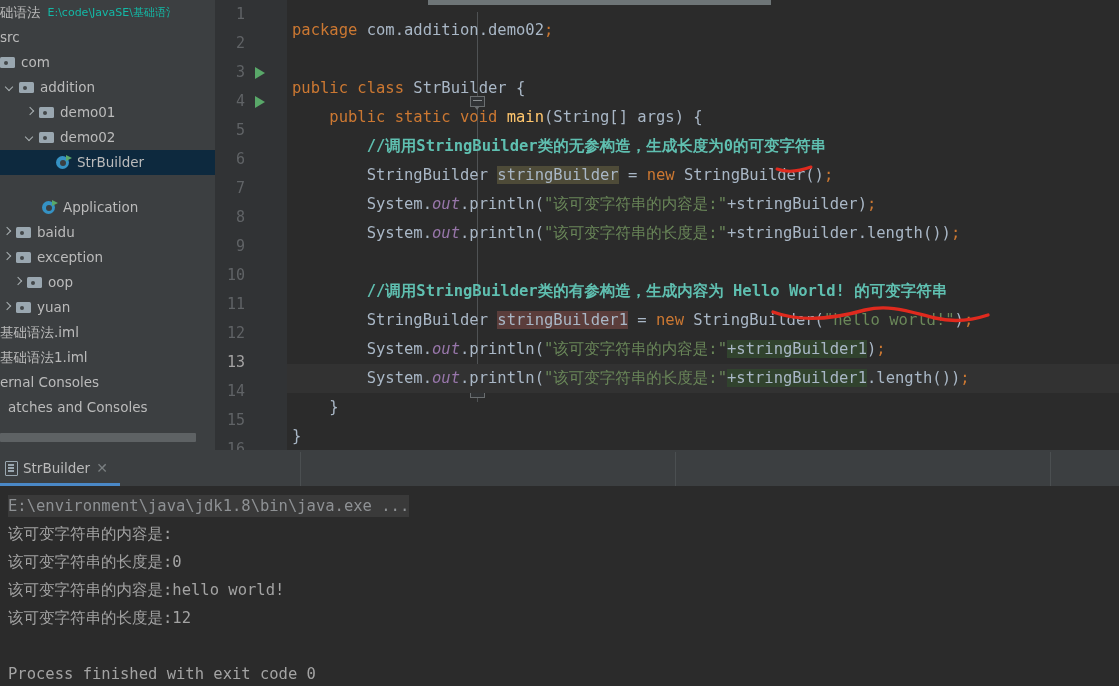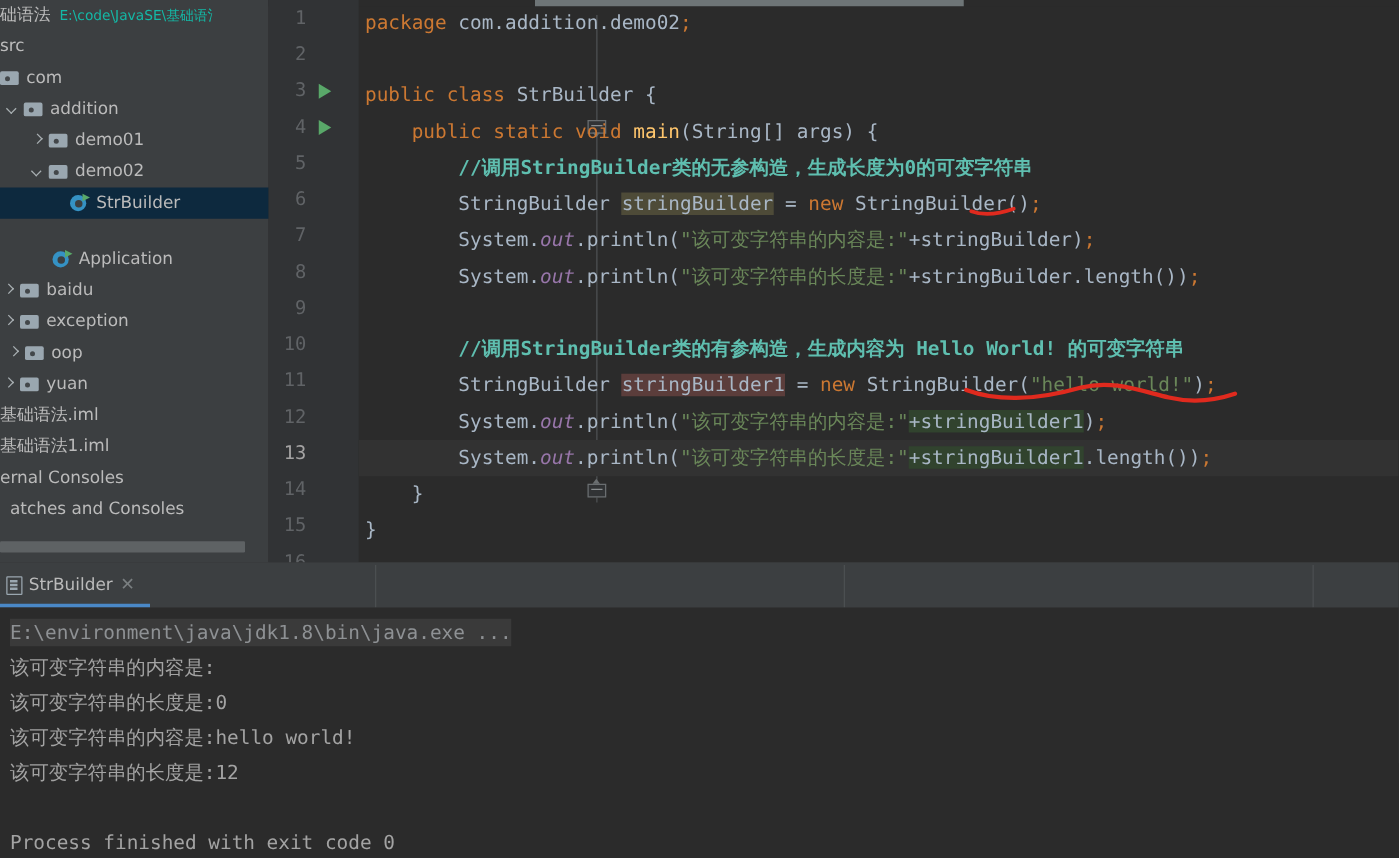--- a/index.html
+++ b/index.html
@@ -137,21 +137,21 @@
     top: -4px;
     border-top: none;
     border-bottom: 4px solid #6a6e70;
   }
   .fold-marker .dash {
     position: absolute; left: 3px; top: 4px; width: 9px; height: 1px;
     background: #8a8e90;
   }
 
   #code {
-    position: absolute; left: 72px; top: 4px; right: 0; height: 450px;
+    position: absolute; left: 72px; top: 16px; right: 0; height: 450px;
     font-family: "DejaVu Sans Mono", monospace;
     font-size: 15.5px;
   }
   .code-row {
     position: relative; height: 29px; line-height: 29px;
     white-space: pre; color: #a9b7c6; padding-left: 5px;
   }
   .code-row.cur { background: #323232; }
   
   .kw   { color: #cc7832; }
@@ -283,21 +283,21 @@
       <span class="ico-folder"></span>
       <span class="lbl">baidu</span>
     </div>
 
     <div class="tree-row" style="padding-left:2px;">
       <span class="arrow right"></span>
       <span class="ico-folder"></span>
       <span class="lbl">exception</span>
     </div>
 
-    <div class="tree-row" style="padding-left:6px;">
+    <div class="tree-row" style="padding-left:13px;">
       <span class="arrow right"></span>
       <span class="ico-folder"></span>
       <span class="lbl">oop</span>
     </div>
 
     <div class="tree-row" style="padding-left:2px;text-align:center;">
       <span class="arrow right"></span>
       <span class="ico-folder"></span>
       <span class="lbl">yuan</span>
     </div>

